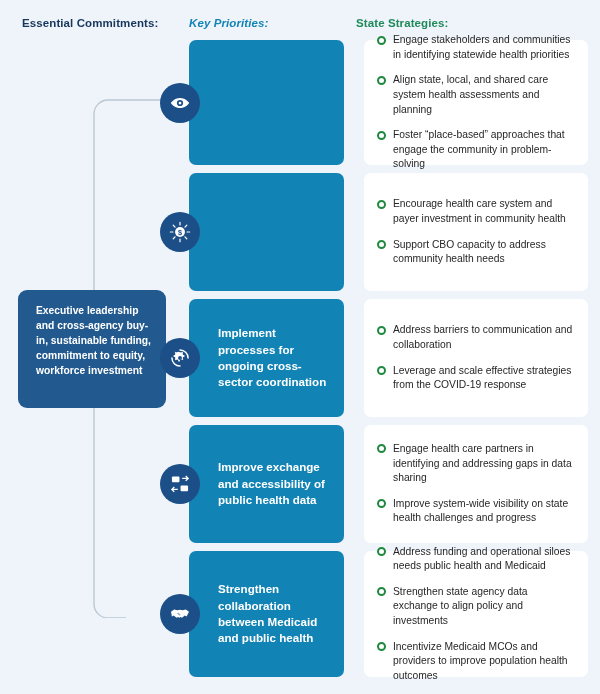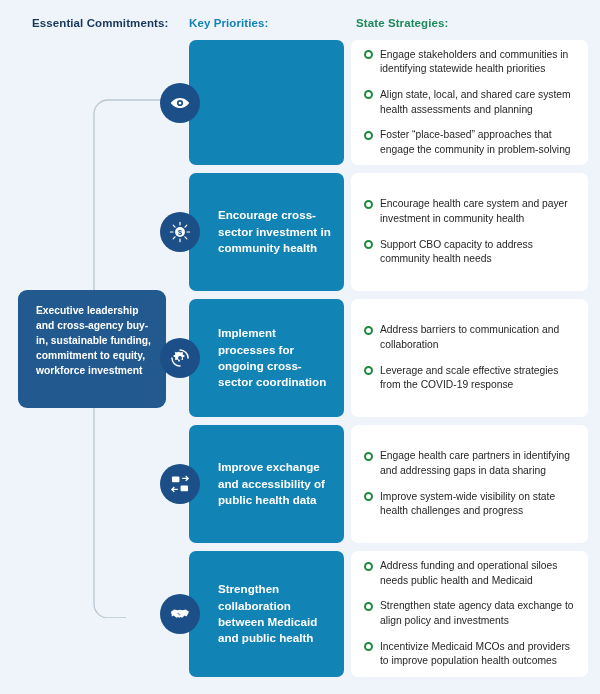--- a/index.html
+++ b/index.html
@@ -23,22 +23,22 @@
     width: 600px;
     height: 20px;
   }
   .hdr {
     position: absolute;
     font-size: 11.5px;
     font-weight: bold;
     letter-spacing: 0.1px;
     white-space: nowrap;
   }
-  .hdr-commitments { left: 32px;  color: #17365c; }
-  .hdr-priorities  { left: 189px; color: #1283b5; }
+  .hdr-commitments { left: 22px;  color: #17365c; }
+  .hdr-priorities  { left: 189px; color: #1283b5; font-style: italic; }
   .hdr-strategies  { left: 356px; color: #1f8a5c; }
 
   
   .connector {
     position: absolute;
     left: 86px;
     top: 98px;
     width: 112px;
     height: 520px;
     pointer-events: none;
@@ -114,21 +114,21 @@
     background: #1c4f87;
     display: flex;
     align-items: center;
     justify-content: center;
     z-index: 4;
   }
   .icon-badge svg { display: block; }
 
   .strategy-card {
     flex: 1;
-    margin-left: 7px;
+    margin-left: 20px;
     margin-right: 12px;
     background: #ffffff;
     border-radius: 7px;
     box-sizing: border-box;
     padding: 10px 14px 10px 13px;
     display: flex;
     flex-direction: column;
     justify-content: center;
   }
   .bullet-row {
@@ -209,21 +209,20 @@
             <line x1="19.7" y1="12" x2="22.5" y2="12"></line>
             <line x1="4.6" y1="4.6" x2="6.6" y2="6.6"></line>
             <line x1="17.4" y1="17.4" x2="19.4" y2="19.4"></line>
             <line x1="19.4" y1="4.6" x2="17.4" y2="6.6"></line>
             <line x1="6.6" y1="17.4" x2="4.6" y2="19.4"></line>
           </g>
           <circle cx="12" cy="12" r="5.4" fill="#ffffff"></circle>
           <text x="12" y="15.3" text-anchor="middle" font-size="8" font-weight="bold" fill="#1c4f87" font-family="Liberation Sans, sans-serif">$</text>
         </svg>
       </div>
-      <div class="priority-text">Encourage cross-sector investment in community health</div>
     </div>
     <div class="strategy-card">
       <div class="bullet-row">
         <span class="bullet-dot"></span>
         <span class="bullet-text">Encourage health care system and payer investment in community health</span>
       </div>
       <div class="bullet-row">
         <span class="bullet-dot"></span>
         <span class="bullet-text">Support CBO capacity to address community health needs</span>
       </div>

